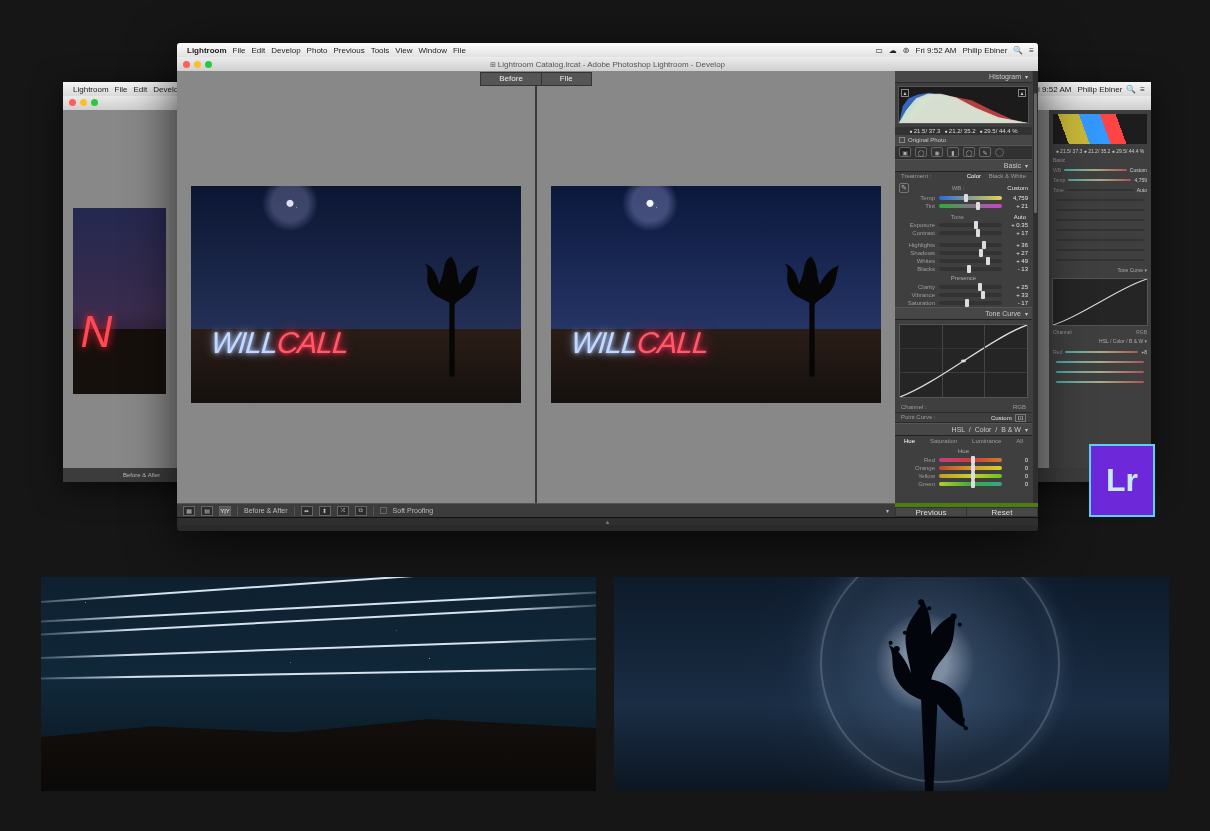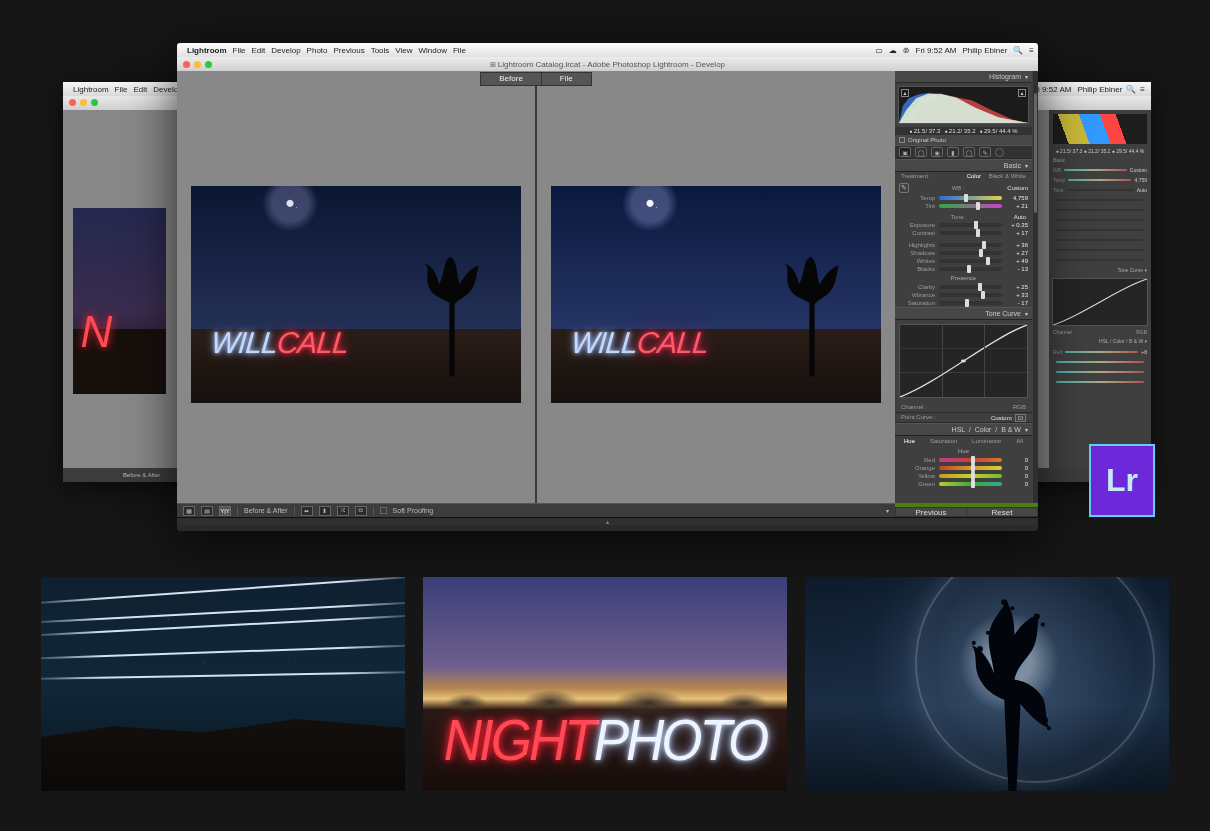--- a/index.html
+++ b/index.html
@@ -892,27 +892,20 @@
   <div class="gal-item">
     <div class="g1-bg"></div>
     <div class="g1-trail" style="top:12%;transform:rotate(-4deg)"></div>
     <div class="g1-trail" style="top:21%;transform:rotate(-3deg)"></div>
     <div class="g1-trail" style="top:27%;transform:rotate(-3deg)"></div>
     <div class="g1-trail" style="top:38%;transform:rotate(-2deg)"></div>
     <div class="g1-trail" style="top:47%;transform:rotate(-1deg)"></div>
     <div class="g1-hill"></div>
   </div>
 
-  <div class="gal-item">
-    <div class="g2-bg"></div>
-    <div class="g2-rocks"></div>
-    <div class="g2-text">
-      <span class="n">NIGHT</span><span class="p">PHOTO</span>
-    </div>
-  </div>
 
   <div class="gal-item">
     <div class="g3-bg"></div>
     <div class="g3-halo"></div>
     <div class="g3-tree">
       <svg viewBox="0 0 100 200">
         <path fill="#02060c" d="M50 200 L46 110
           C36 106 26 100 20 86 C16 74 20 66 14 56
           C24 60 32 72 36 84
           C34 68 28 54 32 40 C36 28 44 22 48 12

